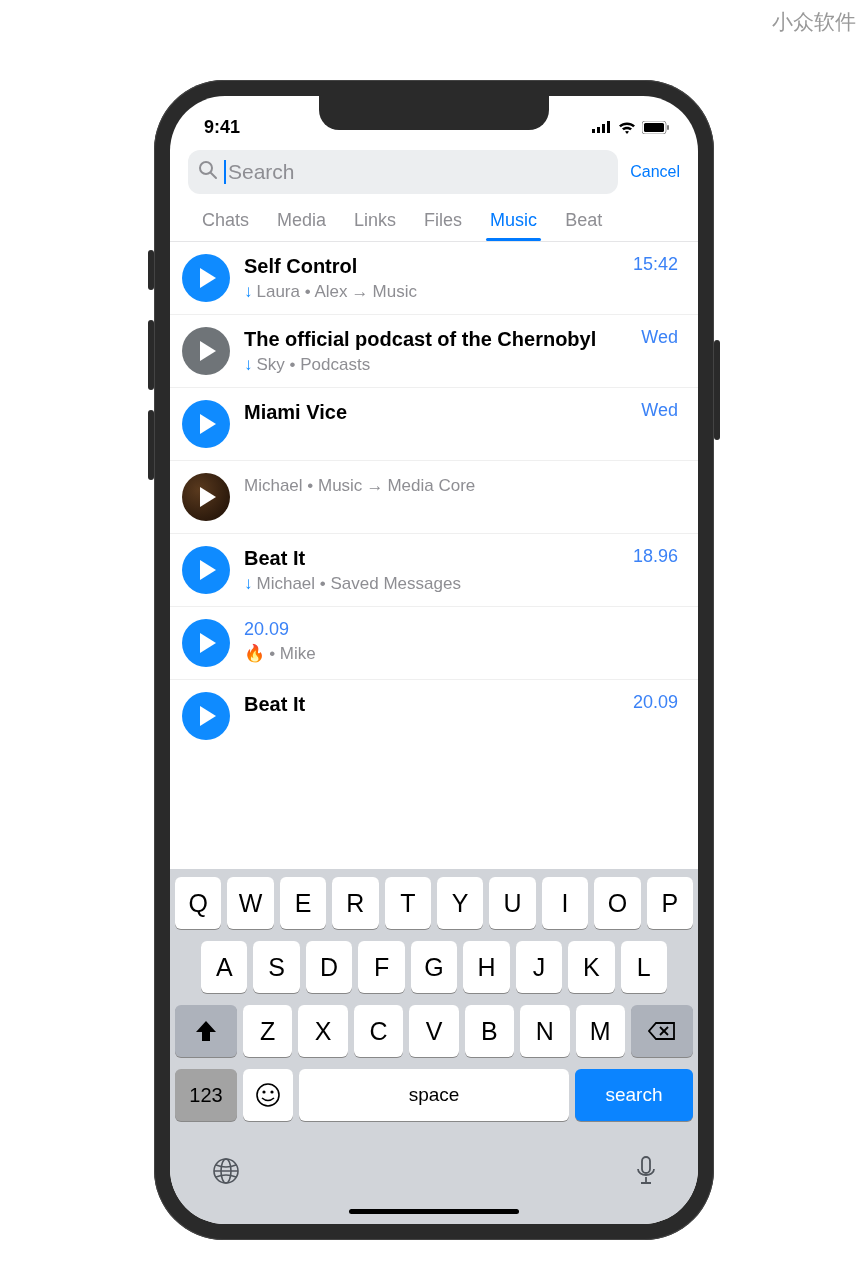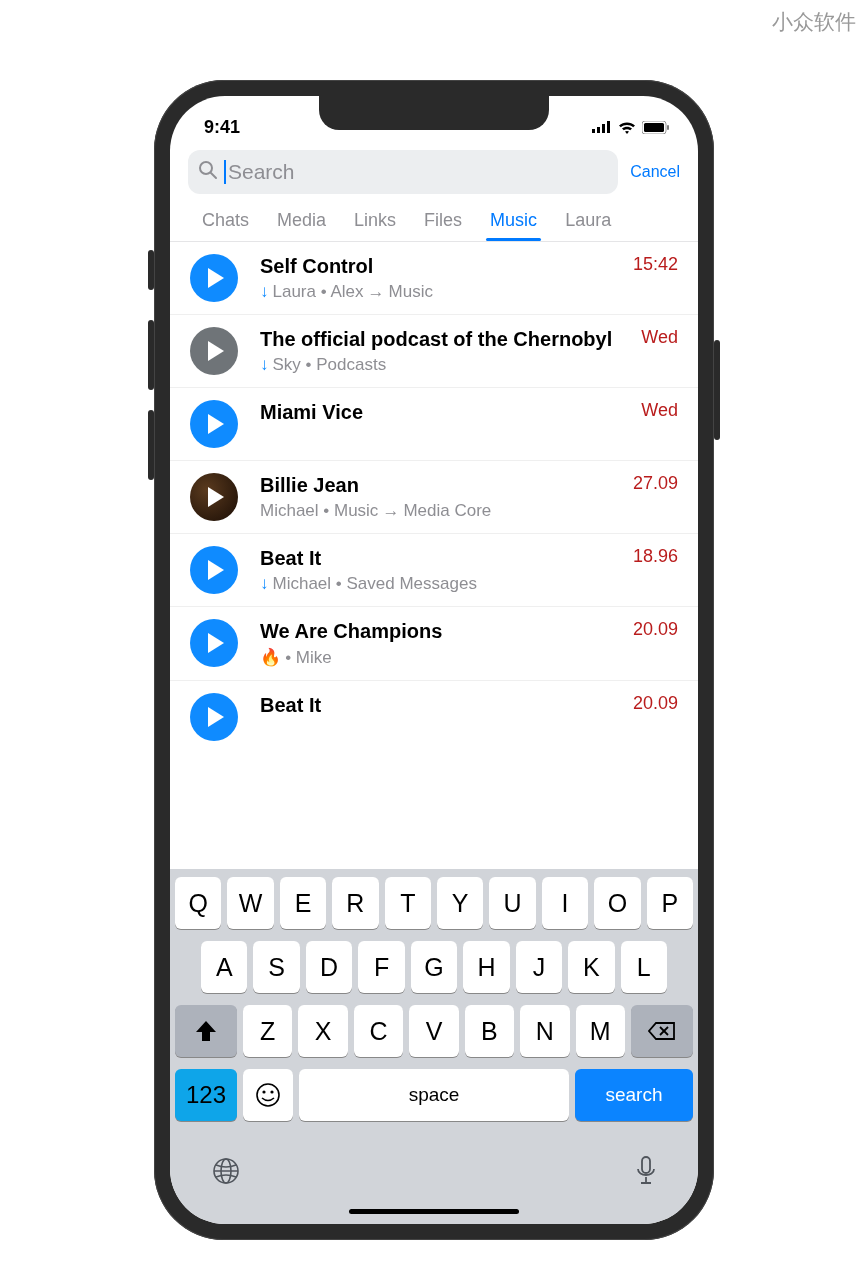--- a/index.html
+++ b/index.html
@@ -46,49 +46,49 @@
   .tabs {
     display: flex; gap: 0; border-bottom: 1px solid #e5e5e7; padding: 0 18px; overflow:hidden;
   }
   .tab { color: #8e8e93; font-size: 18px; padding: 8px 14px 10px 14px; position: relative; white-space:nowrap; }
   .tab.active { color: #007aff; font-weight: 500; }
   .tab.active::after {
     content: ""; position: absolute; bottom: 0; left: 10px; right: 10px; height: 3px;
     background: #007aff; border-radius: 2px;
   }
   .list { flex: 1; overflow: hidden; }
-  .row { display: flex; align-items: flex-start; padding: 12px 20px 12px 20px; gap: 22px; border-bottom: 1px solid #efefef; }
+  .row { display: flex; align-items: flex-start; padding: 12px 20px 12px 12px; gap: 14px; border-bottom: 1px solid #efefef; }
   .row:last-child { border-bottom:none; padding-bottom:0;}
   .play-btn {
     width: 48px; height: 48px; border-radius: 50%; background: #0f8bff; flex-shrink: 0;
     display: flex; align-items: center; justify-content: center;
   }
   .play-btn.img1 { background: #6f7478; }
   .play-btn.img2 { background: radial-gradient(circle at 35% 35%, #5a3a1e, #1a0d05); }
   .play-tri { width: 0; height: 0; border-left: 16px solid #fff; border-top: 10px solid transparent; border-bottom: 10px solid transparent; margin-left: 4px; }
   .row-main { flex: 1; min-width: 0; }
   .row-top { display: flex; justify-content: space-between; align-items: flex-start; gap: 8px; }
   .title { font-size: 20px; font-weight: 600; color: #000; line-height: 1.25; }
-  .time { color: #b91c1c; font-size: 18px; white-space: nowrap; }
+  .time { color: #3b82f6; font-size: 18px; white-space: nowrap; }
   .sub { color: #8e8e93; font-size: 17px; margin-top: 3px; display: flex; align-items: center; gap: 4px; flex-wrap: wrap; }
   .dl-arrow { color: #0f8bff; font-weight:700; }
   .fwd-arrow { color: #8e8e93; }
   .fire { filter: hue-rotate(0); }
   
   .keyboard { background: #d1d4d9; padding: 8px 5px 0 5px; }
   .krow { display: flex; justify-content: center; gap: 6px; margin-bottom: 12px; }
   .key {
     background: #fff; border-radius: 6px; height: 52px; flex: 1;
     display: flex; align-items: center; justify-content: center;
     font-size: 25px; box-shadow: 0 1px 0 #888;
   }
   .krow2 { padding: 0 26px; }
   .key.fn { background: #adb2bb; }
   .key.shift, .key.bksp { flex: 0 0 62px; }
-  .key.k123 { flex: 0 0 62px; font-size: 24px; background:#0ea5e9;}
+  .key.k123 { flex: 0 0 62px; font-size: 20px; background:#a3a3a3;}
   .key.emoji { flex: 0 0 50px; background:#fff;}
   .key.space { flex: 1; font-size: 19px; }
   .key.search { flex: 0 0 118px; background: #0b84ff; color: #fff; font-size: 19px; }
   .kbottom { display: flex; justify-content: space-between; align-items: center; padding: 16px 36px 6px 36px; height:70px;}
   .kbottom svg { color: #50555c; }
   .home-ind { width: 170px; height: 5px; background: #000; border-radius: 3px; margin: 6px auto 10px auto; }
 </style>
 </head>
 <body>
 
@@ -143,21 +143,21 @@
       </div>
       <span class="cancel">Cancel</span>
     </div>
 
     <div class="tabs" id="tabs">
         <div class="tab">Chats</div>
         <div class="tab">Media</div>
         <div class="tab">Links</div>
         <div class="tab">Files</div>
         <div class="tab active">Music</div>
-        <div class="tab">Laura</div>
+        <div class="tab">Beat</div>
       </div>
 
     <div class="list" id="list">
         <div class="row">
           <div class="play-btn ">
             <div class="play-tri"></div>
           </div>
           <div class="row-main">
             <div class="row-top">
               <div class="title">Self Control</div>
@@ -195,24 +195,20 @@
               <div class="title">Miami Vice</div>
               <div class="time">Wed</div>
             </div>
           </div>
         </div>
         <div class="row">
           <div class="play-btn img2">
             <div class="play-tri"></div>
           </div>
           <div class="row-main">
-            <div class="row-top">
-              <div class="title">Billie Jean</div>
-              <div class="time">27.09</div>
-            </div>
             <div class="sub">
               <span>Michael • Music</span>
               <span class="fwd-arrow">→</span>
               <span>Media Core</span>
             </div>
           </div>
         </div>
         <div class="row">
           <div class="play-btn ">
             <div class="play-tri"></div>
@@ -227,21 +223,20 @@
               <span>Michael • Saved Messages</span>
             </div>
           </div>
         </div>
         <div class="row">
           <div class="play-btn ">
             <div class="play-tri"></div>
           </div>
           <div class="row-main">
             <div class="row-top">
-              <div class="title">We Are Champions</div>
               <div class="time">20.09</div>
             </div>
             <div class="sub">
               <span class="fire">🔥</span>
               <span> • Mike</span>
             </div>
           </div>
         </div>
         <div class="row">
           <div class="play-btn ">

